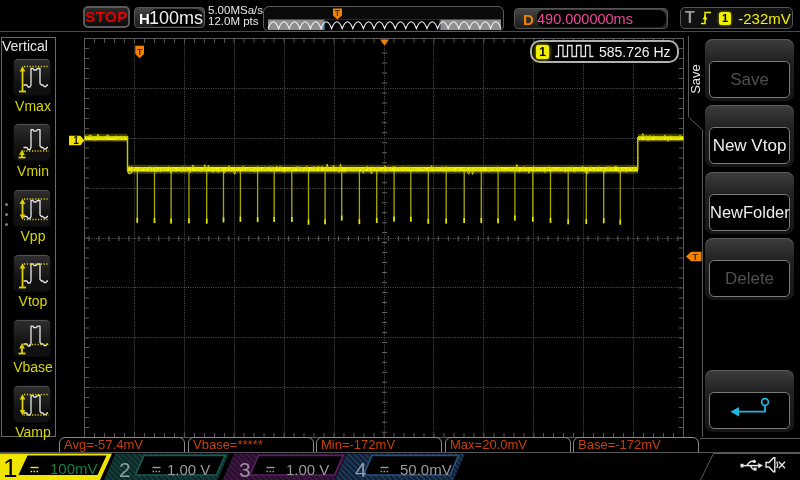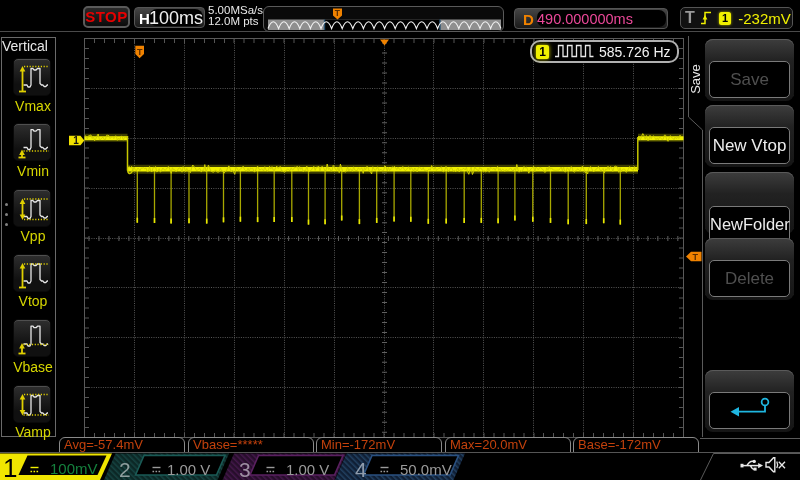--- a/index.html
+++ b/index.html
@@ -436,21 +436,21 @@
           <path d="M1,12.5 H4.5 V1.5 H9 V12.5 H13.5 V1.5 H18 V12.5 H22.5 V1.5 H27 V12.5 H31.5 V1.5 H36 V12.5 H39.5" stroke="#e8e8e8" stroke-width="1.3" fill="none"></path>
         </svg></span>
       <span class="fv">585.726 Hz</span>
     </div>
   <div id="savetab">Save</div>
   <div class="mcont" style="top:39px"></div>
 <div class="mbtn mdim" style="top:61px">Save</div>
 <div class="mcont" style="top:105px"></div>
 <div class="mbtn mlit" style="top:127px">New Vtop</div>
 <div class="mcont" style="top:172px"></div>
-<div class="mbtn mlit" style="top:206px;font-size:16.5px">NewFolder</div>
+<div class="mbtn mlit" style="top:194px;font-size:16.5px">NewFolder</div>
 <div class="mcont" style="top:238px"></div>
 <div class="mbtn mdim" style="top:260px">Delete</div>
 <div class="mcont" style="top:370px"></div>
 <div class="mbtn mlit" style="top:392px"><svg width="81" height="37" viewBox="0 0 81 37">
         <circle cx="55" cy="9" r="3.4" stroke="#1fb6e0" stroke-width="1.7" fill="none"></circle>
         <path d="M55,12.5 V18.7 H29" stroke="#1fb6e0" stroke-width="1.8" fill="none"></path>
         <polygon points="20.5,18.7 29,14 29,23.4" fill="#1fb6e0"></polygon>
       </svg></div>
   <div class="meas" style="left:59px">Avg=-57.4mV</div>
 <div class="meas" style="left:188px">Vbase=*****</div>

